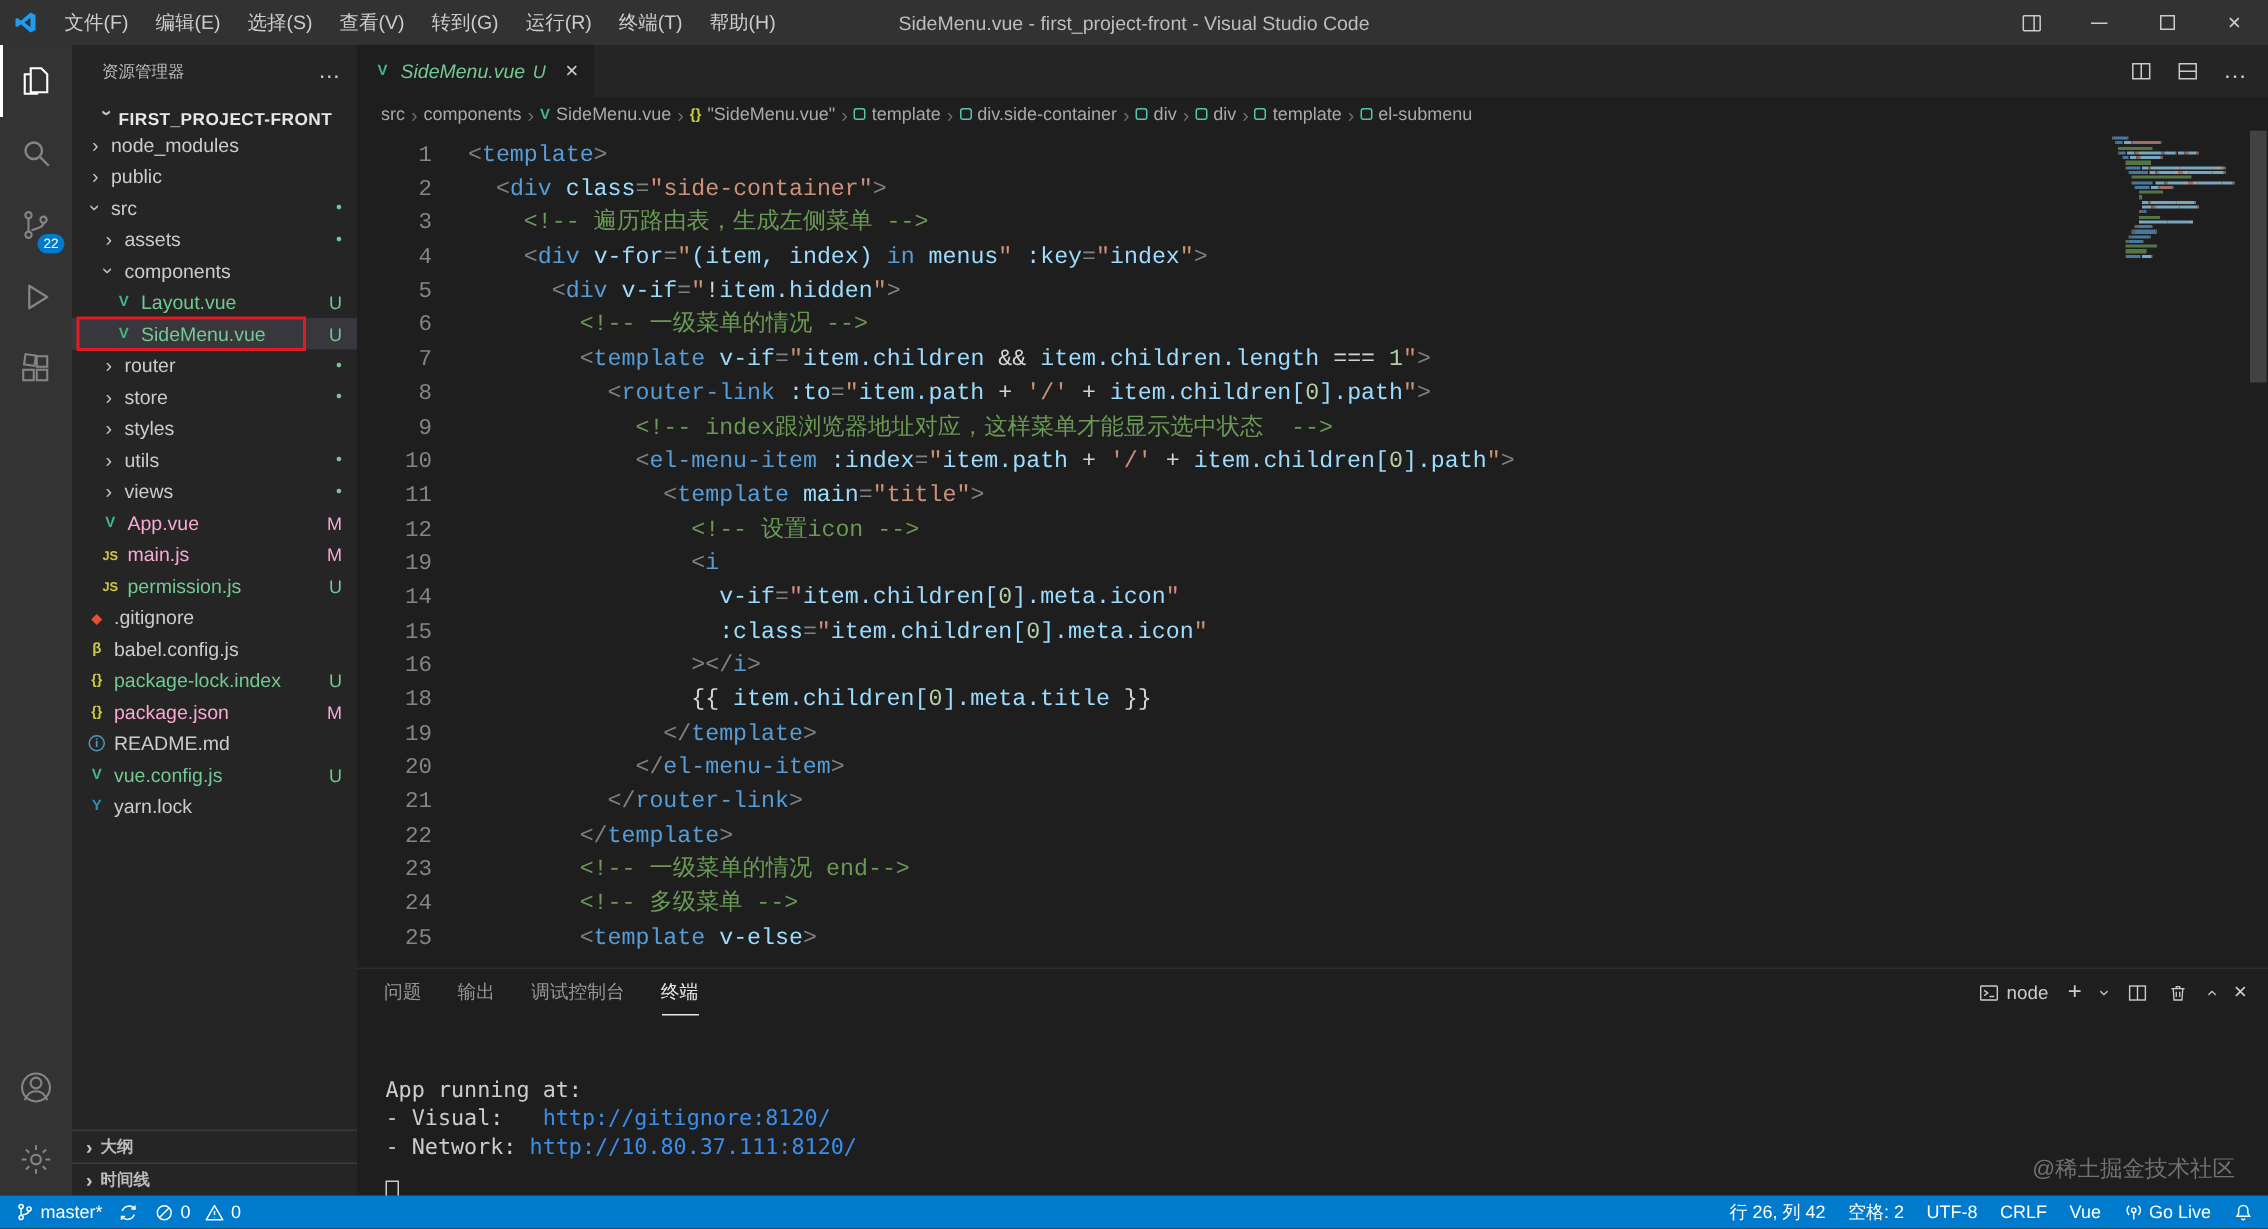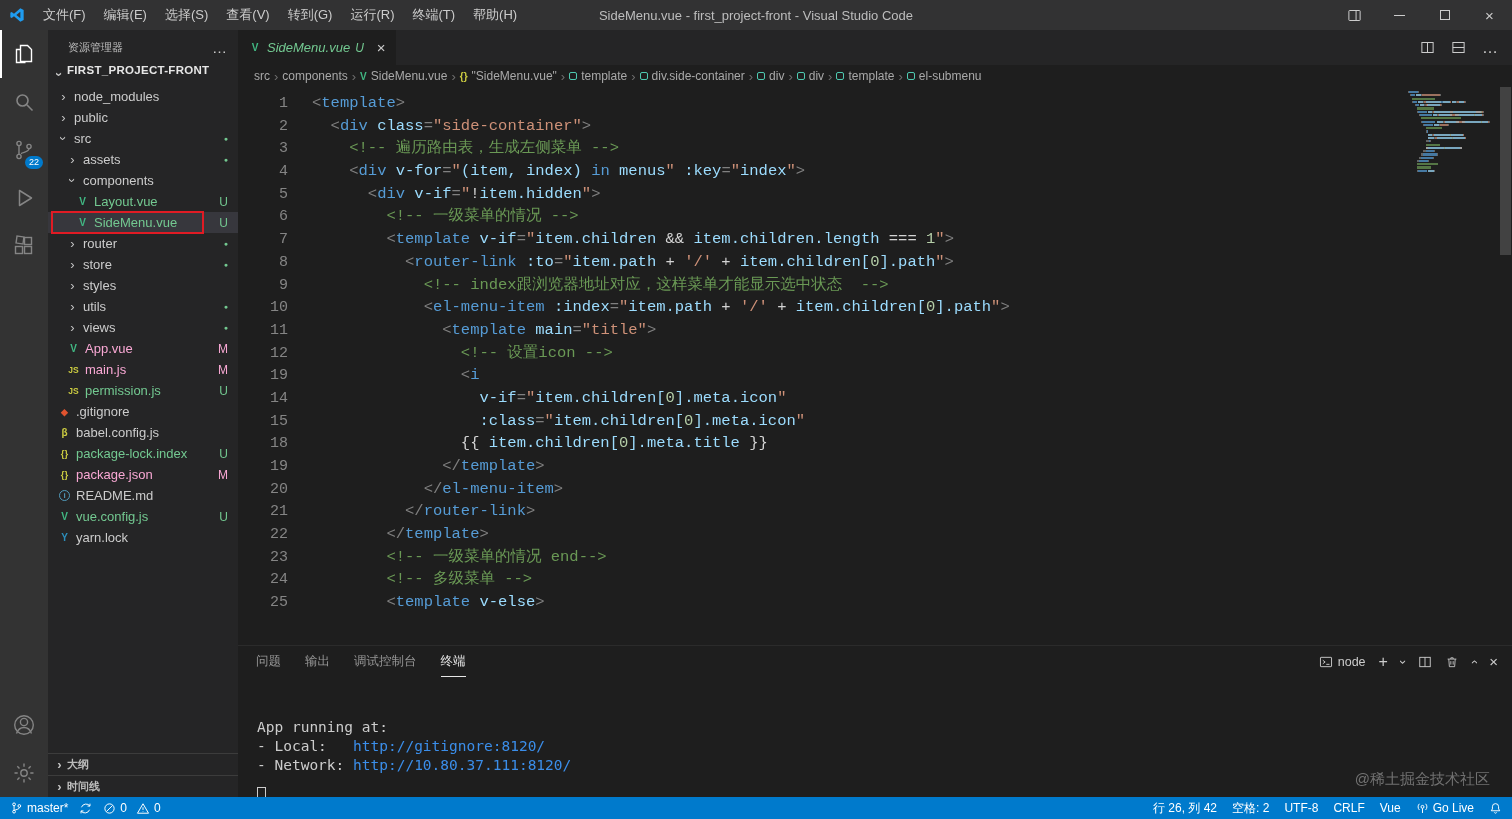--- a/index.html
+++ b/index.html
@@ -25,22 +25,22 @@
   .ab-item{height:48px;display:flex;align-items:center;justify-content:center;color:#858585;position:relative;cursor:pointer}
   .ab-item.active{color:#ffffff;box-shadow:inset 2px 0 0 #ffffff}
   .ab-badge{position:absolute;right:5px;bottom:5px;background:#007acc;color:#fff;font-size:9px;
     border-radius:10px;padding:1px 4px;line-height:11px}
   .ab-bottom{margin-top:auto}
 
   
   .sidebar{position:absolute;left:48px;top:30px;width:190px;height:767px;background:#252526;font-size:13px;z-index:10}
   .sb-header{height:34px;display:flex;align-items:center;padding:0 10px 0 20px;font-size:11px;color:#bbbbbb}
   .sb-actions{margin-left:auto;font-size:15px;letter-spacing:1px;color:#cccccc;cursor:pointer}
-  .root-row{display:flex;align-items:flex-start;height:22px;font-weight:bold;font-size:11.5px;letter-spacing:.3px;
-    padding-left:4px;color:#e7e7e7;cursor:pointer}
+  .root-row{display:flex;align-items:flex-end;height:22px;font-weight:bold;font-size:11.5px;letter-spacing:.3px;
+    padding-left:16px;color:#e7e7e7;cursor:pointer}
   .tree{position:relative}
   .tree-row{display:flex;align-items:center;height:21px;position:relative;cursor:pointer;white-space:nowrap}
   .tree-row.selected{background:#37373d}
   .twistie{width:15px;min-width:15px;color:#c5c5c5;font-size:13px;display:inline-flex;justify-content:center;line-height:21px}
   .twistie.open{transform:rotate(90deg)}
   .tree-label{margin-left:3px;color:#cccccc}
   .u-color{color:#73c991}
   .m-color{color:#f9a8d4}
   .tree-right{margin-left:auto;display:flex;align-items:center;gap:5px;padding-right:10px}
   .dot{color:#73c991;font-size:7px;line-height:21px}
@@ -441,20 +441,21 @@
         <div class="code-line"><span class="ln">6</span><span class="lc"><span class="tok-w">        </span><span class="tok-c">&lt;!-- 一级菜单的情况 --&gt;</span></span></div>
         <div class="code-line"><span class="ln">7</span><span class="lc"><span class="tok-w">        </span><span class="tok-p">&lt;</span><span class="tok-t">template</span><span class="tok-w"> </span><span class="tok-a">v-if</span><span class="tok-p">=</span><span class="tok-s">"</span><span class="tok-x">item.children </span><span class="tok-o">&amp;&amp; </span><span class="tok-x">item.children.length </span><span class="tok-o">=== </span><span class="tok-n">1</span><span class="tok-s">"</span><span class="tok-p">&gt;</span></span></div>
         <div class="code-line"><span class="ln">8</span><span class="lc"><span class="tok-w">          </span><span class="tok-p">&lt;</span><span class="tok-t">router-link</span><span class="tok-w"> </span><span class="tok-a">:to</span><span class="tok-p">=</span><span class="tok-s">"</span><span class="tok-x">item.path </span><span class="tok-o">+ </span><span class="tok-s">'/'</span><span class="tok-o"> + </span><span class="tok-x">item.children[</span><span class="tok-n">0</span><span class="tok-x">].path</span><span class="tok-s">"</span><span class="tok-p">&gt;</span></span></div>
         <div class="code-line"><span class="ln">9</span><span class="lc"><span class="tok-w">            </span><span class="tok-c">&lt;!-- index跟浏览器地址对应，这样菜单才能显示选中状态  --&gt;</span></span></div>
         <div class="code-line"><span class="ln">10</span><span class="lc"><span class="tok-w">            </span><span class="tok-p">&lt;</span><span class="tok-t">el-menu-item</span><span class="tok-w"> </span><span class="tok-a">:index</span><span class="tok-p">=</span><span class="tok-s">"</span><span class="tok-x">item.path </span><span class="tok-o">+ </span><span class="tok-s">'/'</span><span class="tok-o"> + </span><span class="tok-x">item.children[</span><span class="tok-n">0</span><span class="tok-x">].path</span><span class="tok-s">"</span><span class="tok-p">&gt;</span></span></div>
         <div class="code-line"><span class="ln">11</span><span class="lc"><span class="tok-w">              </span><span class="tok-p">&lt;</span><span class="tok-t">template</span><span class="tok-w"> </span><span class="tok-a">main</span><span class="tok-p">=</span><span class="tok-s">"title"</span><span class="tok-p">&gt;</span></span></div>
         <div class="code-line"><span class="ln">12</span><span class="lc"><span class="tok-w">                </span><span class="tok-c">&lt;!-- 设置icon --&gt;</span></span></div>
         <div class="code-line"><span class="ln">19</span><span class="lc"><span class="tok-w">                </span><span class="tok-p">&lt;</span><span class="tok-t">i</span></span></div>
         <div class="code-line"><span class="ln">14</span><span class="lc"><span class="tok-w">                  </span><span class="tok-a">v-if</span><span class="tok-p">=</span><span class="tok-s">"</span><span class="tok-x">item.children[</span><span class="tok-n">0</span><span class="tok-x">].meta.icon</span><span class="tok-s">"</span></span></div>
         <div class="code-line"><span class="ln">15</span><span class="lc"><span class="tok-w">                  </span><span class="tok-a">:class</span><span class="tok-p">=</span><span class="tok-s">"</span><span class="tok-x">item.children[</span><span class="tok-n">0</span><span class="tok-x">].meta.icon</span><span class="tok-s">"</span></span></div>
+        <div class="code-line"><span class="ln">16</span><span class="lc"><span class="tok-w">                </span><span class="tok-p">&gt;&lt;/</span><span class="tok-t">i</span><span class="tok-p">&gt;</span></span></div>
         <div class="code-line"><span class="ln">18</span><span class="lc"><span class="tok-w">                </span><span class="tok-o">{{</span><span class="tok-x"> item.children[</span><span class="tok-n">0</span><span class="tok-x">].meta.title </span><span class="tok-o">}}</span></span></div>
         <div class="code-line"><span class="ln">19</span><span class="lc"><span class="tok-w">              </span><span class="tok-p">&lt;/</span><span class="tok-t">template</span><span class="tok-p">&gt;</span></span></div>
         <div class="code-line"><span class="ln">20</span><span class="lc"><span class="tok-w">            </span><span class="tok-p">&lt;/</span><span class="tok-t">el-menu-item</span><span class="tok-p">&gt;</span></span></div>
         <div class="code-line"><span class="ln">21</span><span class="lc"><span class="tok-w">          </span><span class="tok-p">&lt;/</span><span class="tok-t">router-link</span><span class="tok-p">&gt;</span></span></div>
         <div class="code-line"><span class="ln">22</span><span class="lc"><span class="tok-w">        </span><span class="tok-p">&lt;/</span><span class="tok-t">template</span><span class="tok-p">&gt;</span></span></div>
         <div class="code-line"><span class="ln">23</span><span class="lc"><span class="tok-w">        </span><span class="tok-c">&lt;!-- 一级菜单的情况 end--&gt;</span></span></div>
         <div class="code-line"><span class="ln">24</span><span class="lc"><span class="tok-w">        </span><span class="tok-c">&lt;!-- 多级菜单 --&gt;</span></span></div>
         <div class="code-line"><span class="ln">25</span><span class="lc"><span class="tok-w">        </span><span class="tok-p">&lt;</span><span class="tok-t">template</span><span class="tok-w"> </span><span class="tok-a">v-else</span><span class="tok-p">&gt;</span></span></div>
       </div>
     <div class="minimap">
@@ -702,21 +703,21 @@
         <svg width="14" height="14" viewBox="0 0 24 24" fill="none" stroke="currentColor" stroke-width="1.5">
             <path d="M4.5 7h15M10 7V4.8h4V7M6.5 7l1 13h9l1-13M10 10.5v6M14 10.5v6"></path>
           </svg>
       </span>
       <span class="pa-ic" style="transform:rotate(-90deg)">›</span>
       <span class="pa-ic" style="font-size:15px">×</span>
     </div>
   </div>
   <div class="terminal">
       <div class="term-line"><span>App running at:</span></div>
-      <div class="term-line"><span>- Local:   </span><span class="term-link">http://gitignore:8120/</span></div>
+      <div class="term-line"><span>- Visual:   </span><span class="term-link">http://gitignore:8120/</span></div>
       <div class="term-line"><span>- Network: </span><span class="term-link">http://10.80.37.111:8120/</span></div>
     </div>
   <div class="term-cursor"></div>
 </div>
 
 <div class="watermark">@稀土掘金技术社区</div>
 
 <div class="statusbar">
   <div class="sb-left">
     <span class="sb-item">

